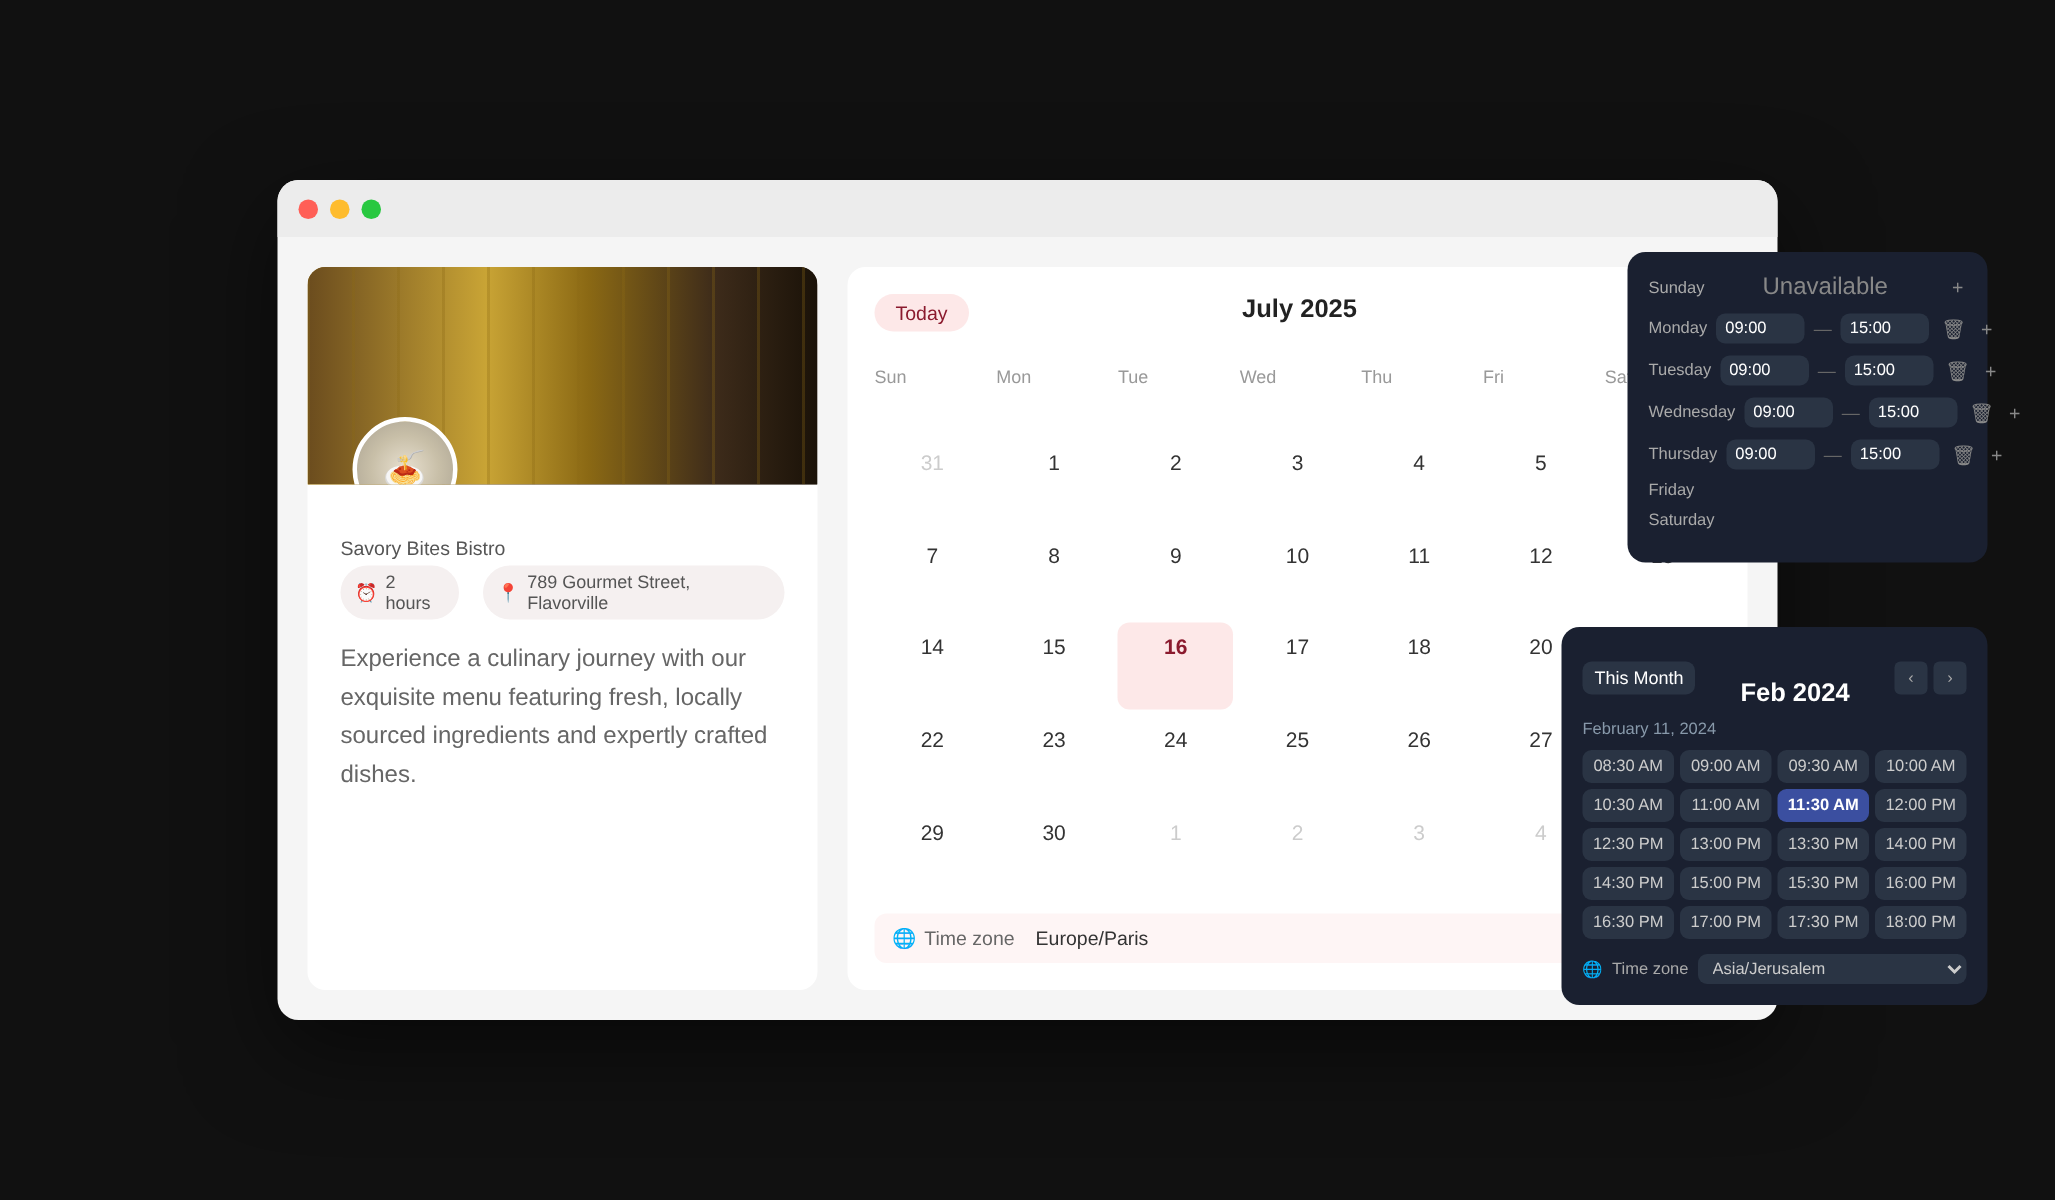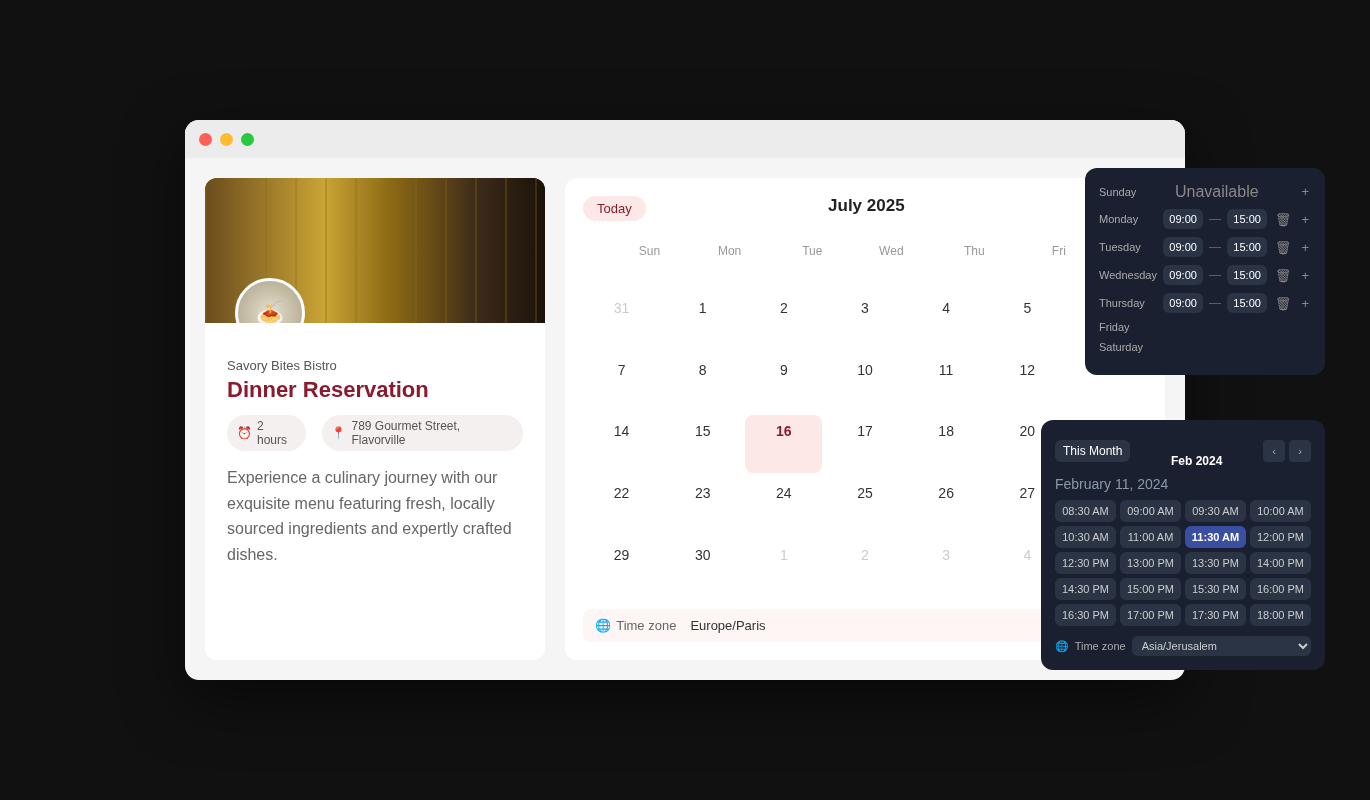--- a/index.html
+++ b/index.html
@@ -154,21 +154,21 @@
       font-size: 12px;
       color: #555;
     }
     .calendar-grid {
       display: grid;
       grid-template-columns: repeat(7, 1fr);
       gap: 4px;
       flex: 1;
     }
     .cal-day-header {
-      text-align: right;
+      text-align: left;
       font-size: 12px;
       color: #999;
       font-weight: 500;
       padding: 4px 0;
     }
     .cal-day {
       text-align: center;
       padding: 8px 4px;
       border-radius: 8px;
       font-size: 14px;
@@ -227,22 +227,22 @@
       font-size: 16px;
       color: #888;
     }
     .time-input {
       background: #2a3444;
       border: none;
       border-radius: 6px;
       color: #fff;
       font-size: 11px;
       padding: 4px 6px;
-      width: 40px;
-      text-align: right;
+      width: 59px;
+      text-align: left;
     }
     .dash { color: #666; font-size: 12px; }
     .icon-btn {
       background: none;
       border: none;
       color: #888;
       cursor: pointer;
       font-size: 13px;
       padding: 2px;
     }
@@ -267,36 +267,36 @@
     }
     .mini-month-btn {
       background: #2a3444;
       border: none;
       border-radius: 6px;
       color: #fff;
       font-size: 12px;
       padding: 4px 8px;
       cursor: pointer;
     }
-    .mini-month-title { color: #fff; font-size: 12px; font-weight: 600; margin-top: 20px; }
+    .mini-month-title { color: #fff; font-size: 17px; font-weight: 600; margin-top: 20px; }
     .mini-nav-btn {
       background: #2a3444;
       border: none;
       border-radius: 4px;
       color: #aaa;
       width: 22px;
       height: 22px;
       cursor: pointer;
       display: flex;
       align-items: center;
       justify-content: center;
       font-size: 11px;
     }
     .mini-date-label {
-      font-size: 14px;
+      font-size: 11px;
       color: #8899aa;
       margin-bottom: 8px;
     }
     .time-grid {
       display: grid;
       grid-template-columns: repeat(4, 1fr);
       gap: 4px;
     }
     .time-slot {
       background: #2a3444;
@@ -342,21 +342,20 @@
 
   <div class="window-content">
 
     <div class="left-card">
       <div class="card-image">
         <div class="restaurant-decor"></div>
         <div class="plate-circle">🍝</div>
       </div>
       <div class="card-body">
         <div class="restaurant-name">Savory Bites Bistro</div>
-        <div class="reservation-title">Dinner Reservation</div>
         <div class="meta-row">
           <div class="meta-item">
             <span class="meta-icon">⏰</span>
             <span>2 hours</span>
           </div>
           <div class="meta-item">
             <span class="meta-icon">📍</span>
             <span>789 Gourmet Street, Flavorville</span>
           </div>
         </div>

